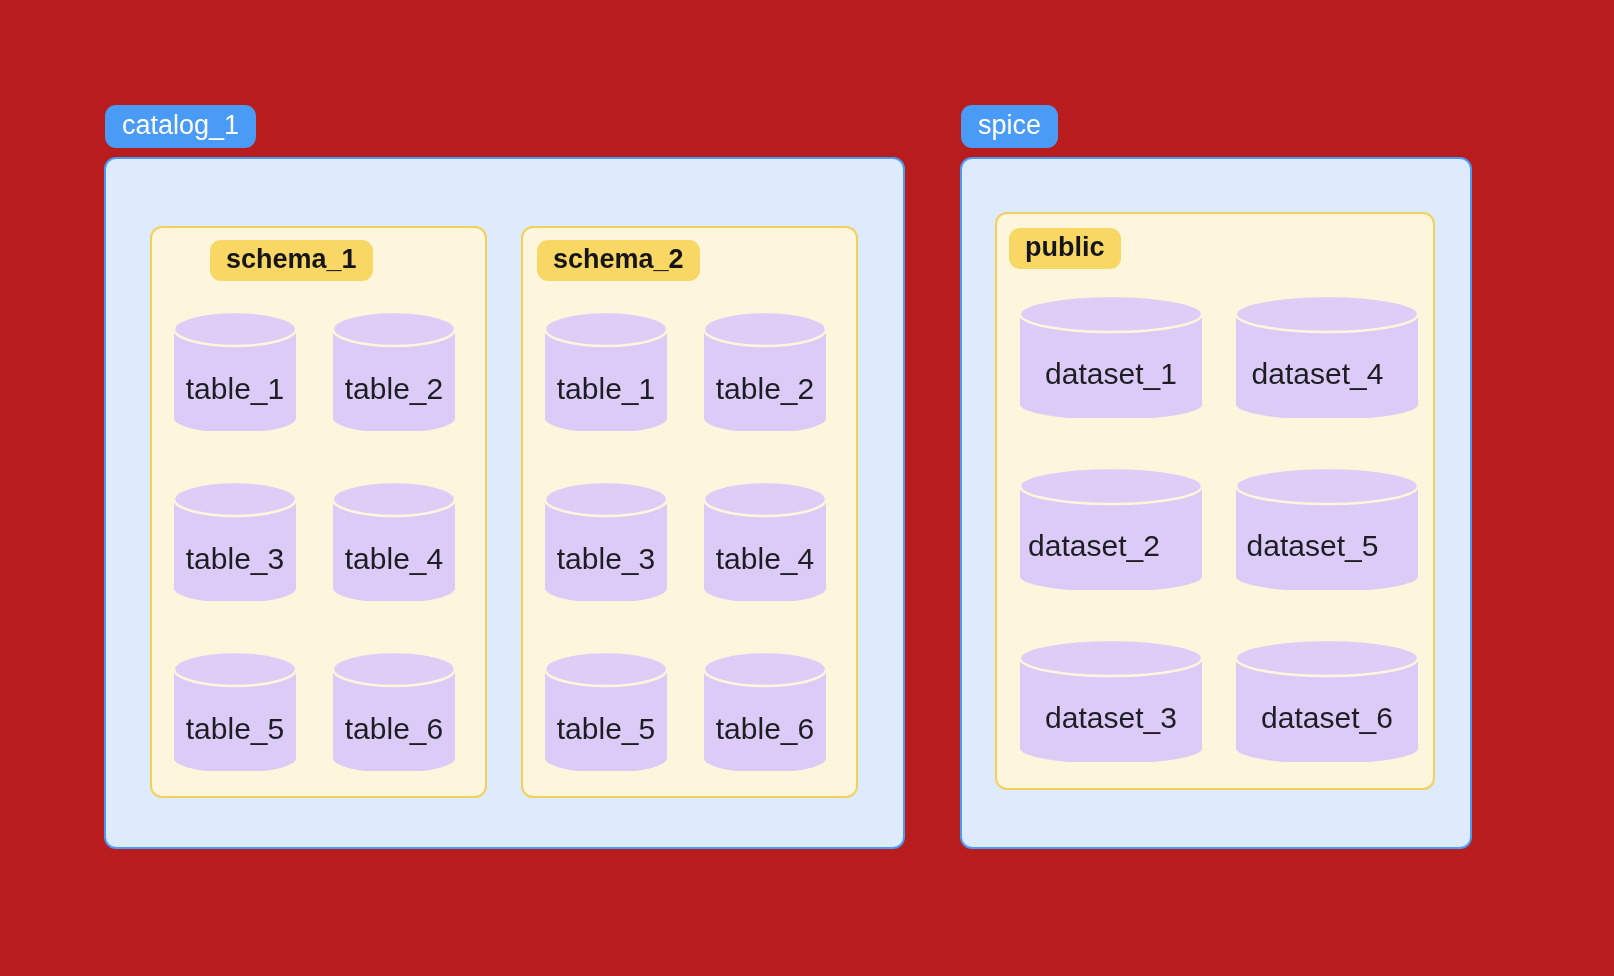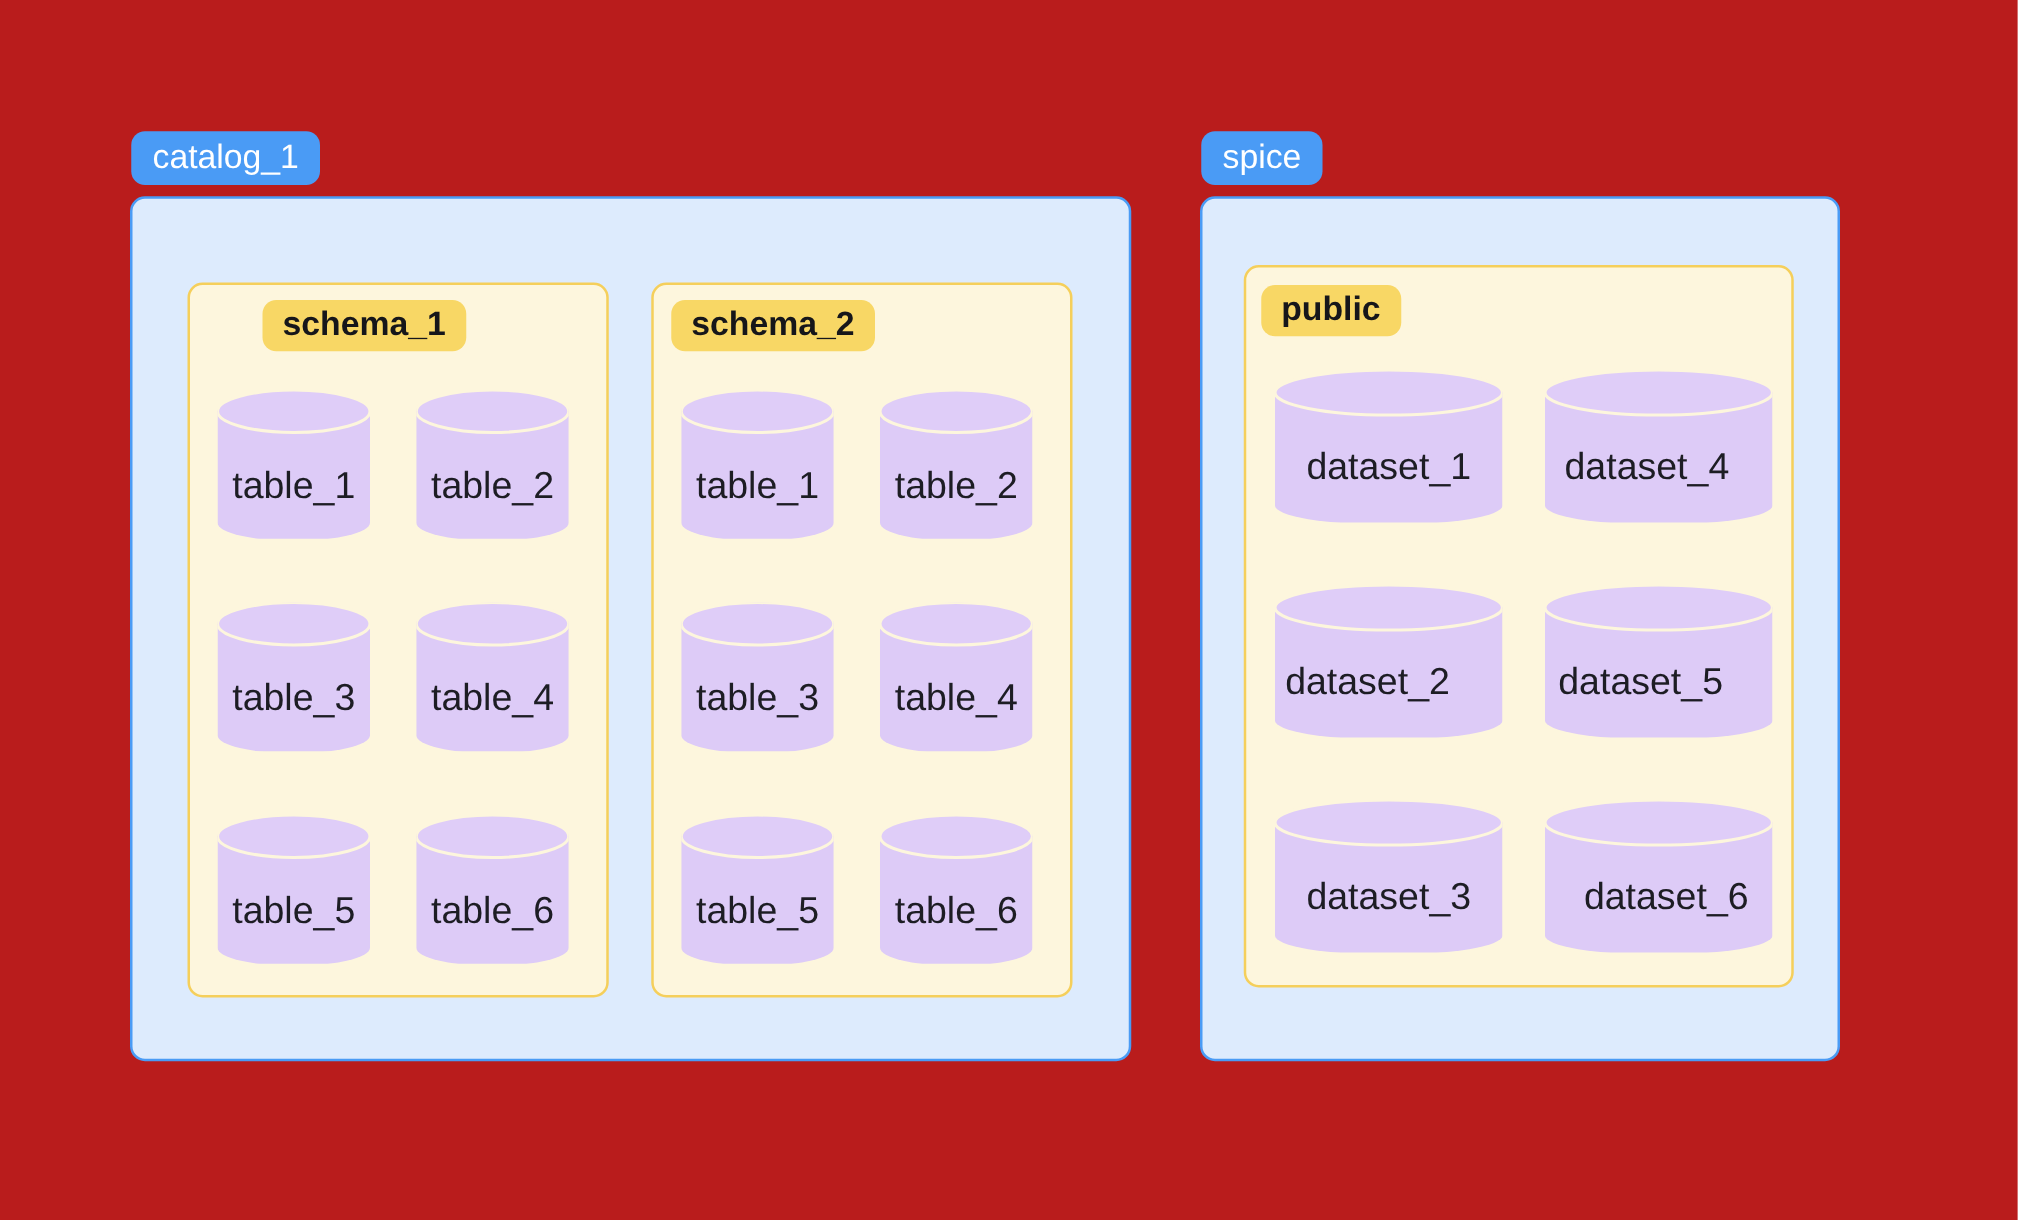--- a/index.html
+++ b/index.html
@@ -225,21 +225,21 @@
              L 182 18 Z" fill="#ddcbf7"></path>
               <ellipse cx="91" cy="18" rx="91" ry="18" fill="#dfcdf8" stroke="#fdf6dd" stroke-width="2.5"></ellipse>
             </svg></span><div class="cyl-label" style="top: 61px;">dataset_5</div></div>
         <div class="cylinder" style="width: 182px; height: 122px;"><span><svg width="182" height="122" viewBox="0 0 182 122">
               <path d="M 0 18
              L 0 108.5
              A 91 15.299999999999999 0 0 0 182 108.5
              L 182 18 Z" fill="#ddcbf7"></path>
               <ellipse cx="91" cy="18" rx="91" ry="18" fill="#dfcdf8" stroke="#fdf6dd" stroke-width="2.5"></ellipse>
             </svg></span><div class="cyl-label" style="top: 61px;">dataset_3</div></div>
-        <div class="cylinder" style="width: 182px; height: 122px; padding-left: 12px;"><span><svg width="182" height="122" viewBox="0 0 182 122">
+        <div class="cylinder" style="width: 182px; height: 122px;"><span><svg width="182" height="122" viewBox="0 0 182 122">
               <path d="M 0 18
              L 0 108.5
              A 91 15.299999999999999 0 0 0 182 108.5
              L 182 18 Z" fill="#ddcbf7"></path>
               <ellipse cx="91" cy="18" rx="91" ry="18" fill="#dfcdf8" stroke="#fdf6dd" stroke-width="2.5"></ellipse>
             </svg></span><div class="cyl-label" style="top: 61px;">dataset_6</div></div>
       </div>
     </div>
   </div>
 

